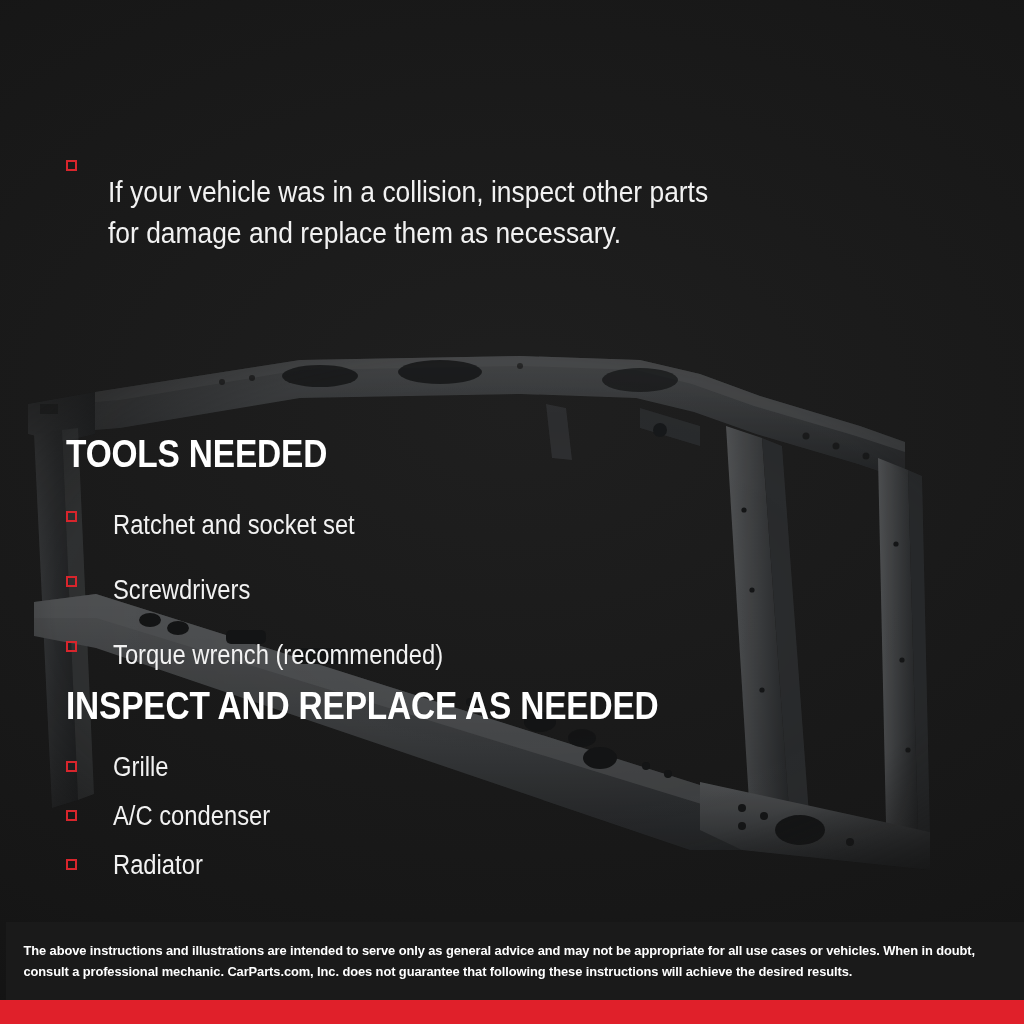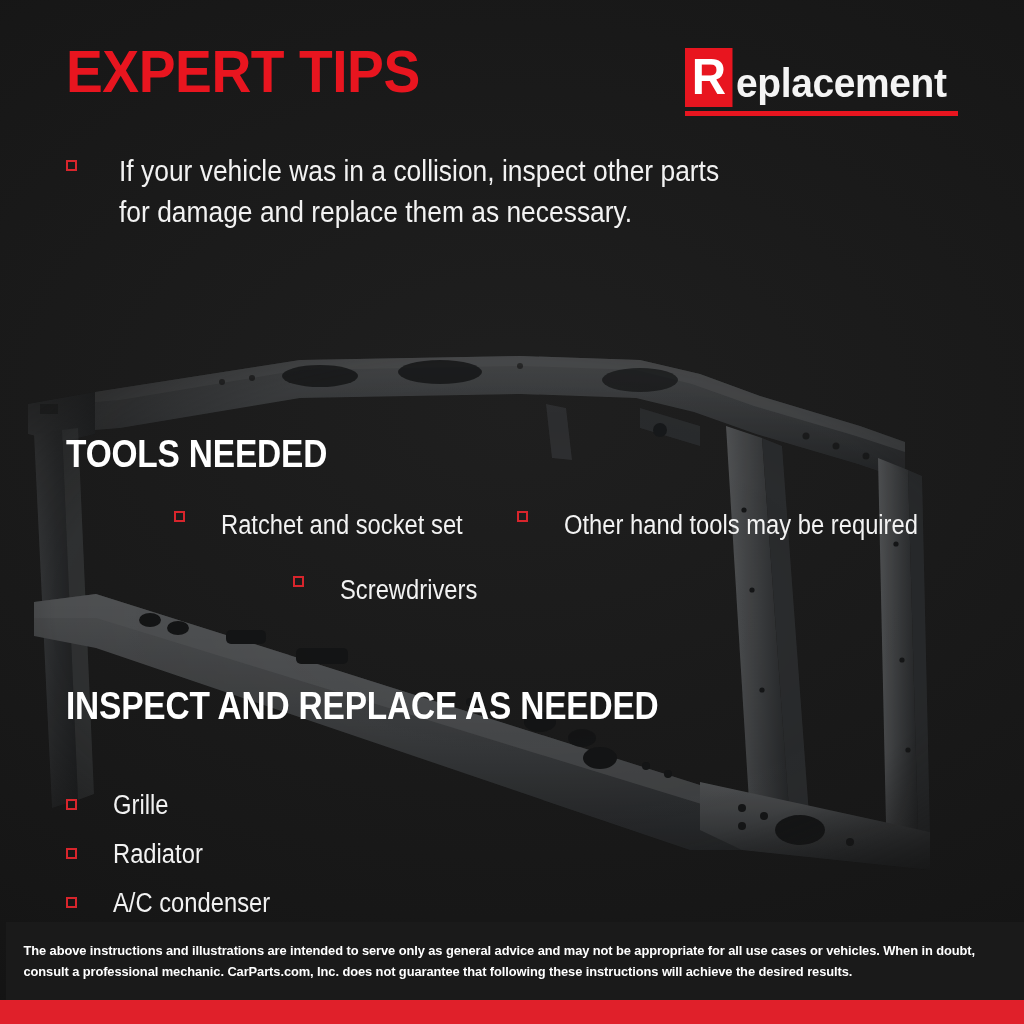--- a/index.html
+++ b/index.html
@@ -117,21 +117,21 @@
     transform-origin: left top;
     white-space: pre-line;
   }
 
   
   #tips {
     position: absolute;
     left: 66px; top: 150px;
     width: 900px;
   }
-  #tips .bullet-item { margin-bottom: 20px; }
+  #tips .bullet-item { margin-bottom: 20px; flex-direction: column; }
   #tips .sq { margin-top: 10px; }
   #tips .bullet-text {
     font-size: 30px;
     line-height: 41px;
     margin-left: 42px;
   }
 
   
   .section-heading {
     color: #ffffff;
@@ -150,34 +150,33 @@
   
   #tools-cols {
     position: absolute;
     left: 66px; top: 502px;
     width: 900px;
     display: flex;
   }
   #tools-col-left { width: 430px; }
   #tools-col-right { width: 470px; }
 
-  #tools-cols .bullet-item { margin-bottom: 19px; justify-content: flex-end; }
+  #tools-cols .bullet-item { margin-bottom: 19px; }
   #tools-cols .sq { margin-top: 9px; }
   #tools-cols .bullet-text {
     font-size: 27px;
     line-height: 46px;
     margin-left: 36px;
   }
 
   
   #inspect-list {
     position: absolute;
     left: 66px; top: 752px;
     width: 500px;
-    margin-top: 38px;
   }
   #inspect-list .bullet-item { margin-bottom: 19px; }
   #inspect-list .sq { margin-top: 9px; }
   #inspect-list .bullet-text {
     font-size: 27px;
     line-height: 30px;
     margin-left: 36px;
   }
 
   
@@ -297,31 +296,20 @@
       <circle cx="742" cy="478" r="4" fill="#141516"></circle>
       <circle cx="764" cy="486" r="4" fill="#141516"></circle>
       <circle cx="742" cy="496" r="4" fill="#141516"></circle>
       <circle cx="850" cy="512" r="4" fill="#141516"></circle>
 
       <path d="M640 78 L700 96 L700 116 L640 98 Z" fill="#2e3032" opacity="0.9"></path>
       <ellipse cx="660" cy="100" rx="7" ry="7" fill="#16181a"></ellipse>
     </g>
   </svg>
 
-  <div id="header">
-    <div id="title">EXPERT TIPS</div>
-
-    <div id="logo">
-      <div id="logo-row">
-        <span id="logo-r">R</span>
-        <span id="logo-rest">eplacement</span>
-      </div>
-      <div id="logo-underline"></div>
-    </div>
-  </div>
 
   <ul id="tips" class="bullet-list">
     <li class="bullet-item">
       <span class="sq"></span>
       <span class="bullet-text">If your vehicle was in a collision, inspect other parts
 for damage and replace them as necessary.</span>
     </li>
   </ul>
 
   <div id="tools-heading" class="section-heading">TOOLS NEEDED</div>
@@ -329,44 +317,44 @@
   <div id="tools-cols">
     <ul id="tools-col-left" class="bullet-list">
       <li class="bullet-item">
         <span class="sq"></span>
         <span class="bullet-text">Ratchet and socket set</span>
       </li>
       <li class="bullet-item">
         <span class="sq"></span>
         <span class="bullet-text">Screwdrivers</span>
       </li>
-    </ul>
-
-    <ul id="tools-col-right" class="bullet-list">
       <li class="bullet-item">
         <span class="sq"></span>
-        <span class="bullet-text">Other hand tools may be required</span>
+        <span class="bullet-text">Torque wrench (recommended)</span>
       </li>
+    </ul>
+
+    <ul id="tools-col-right" class="bullet-list">
     </ul>
   </div>
 
   <div id="inspect-heading" class="section-heading">INSPECT AND REPLACE AS NEEDED</div>
 
   <ul id="inspect-list" class="bullet-list">
     <li class="bullet-item">
       <span class="sq"></span>
       <span class="bullet-text">Grille</span>
     </li>
     <li class="bullet-item">
       <span class="sq"></span>
-      <span class="bullet-text">Radiator</span>
+      <span class="bullet-text">A/C condenser</span>
     </li>
     <li class="bullet-item">
       <span class="sq"></span>
-      <span class="bullet-text">A/C condenser</span>
+      <span class="bullet-text">Radiator</span>
     </li>
   </ul>
 
   <div id="footer">
     <div id="footer-text">The above instructions and illustrations are intended to serve only as general advice and may not be appropriate for all use cases or vehicles. When in doubt, consult a professional mechanic. CarParts.com, Inc. does not guarantee that following these instructions will achieve the desired results.</div>
   </div>
   <div id="footer-bar"></div>
 
 </div>
 

